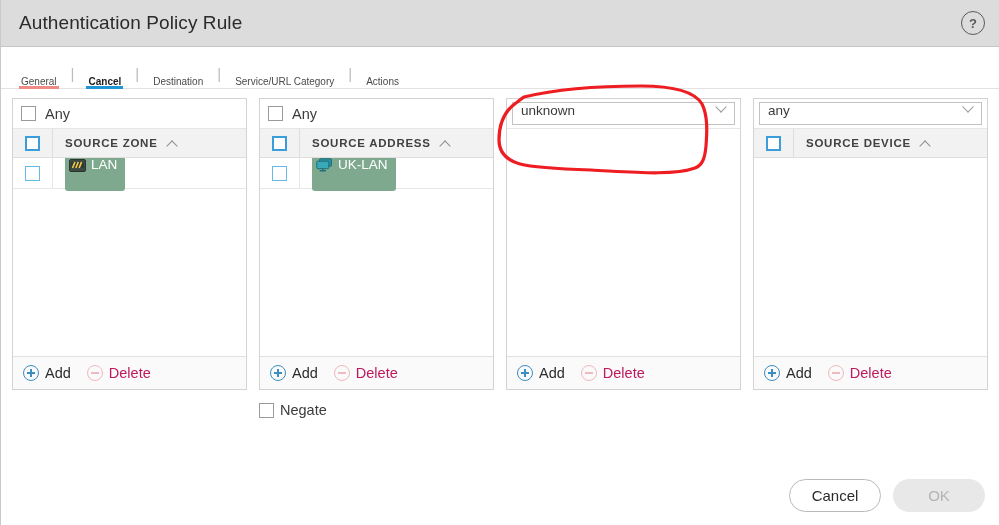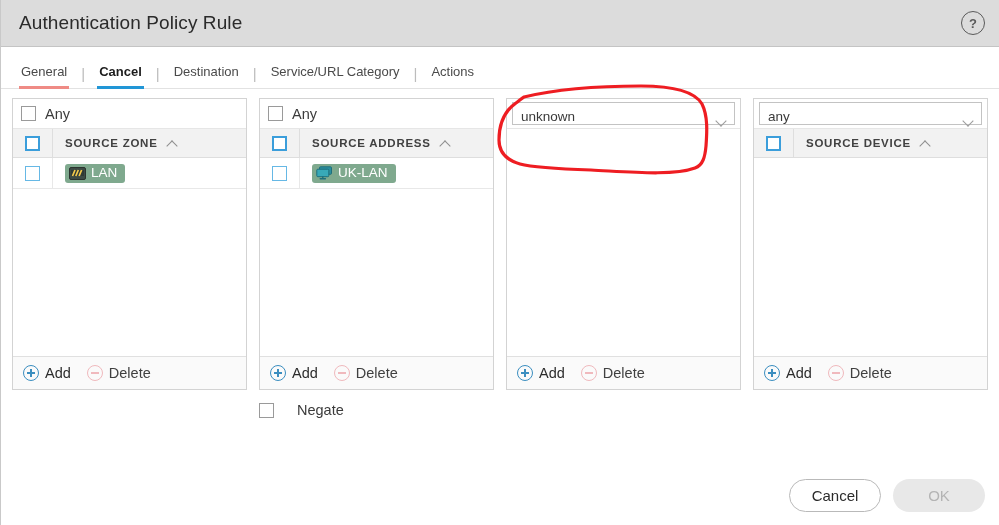--- a/index.html
+++ b/index.html
@@ -58,23 +58,23 @@
   
   .tabs {
     height: 42px;
     display: flex;
     align-items: flex-end;
     padding-left: 18px;
     border-bottom: 1px solid #e2e2e2;
     box-sizing: border-box;
   }
   .tab {
-    font-size: 13px;
+    font-size: 10px;
     color: #4a4a4a;
-    padding: 0 2px 9px 2px;
+    padding: 0 2px 1px 2px;
     cursor: pointer;
     position: relative;
     white-space: nowrap;
   }
   .tab.active {
     font-weight: bold;
     color: #1c1c1c;
   }
   .tab .underline {
     position: absolute;
@@ -137,21 +137,21 @@
     color: #3b3b3b;
     margin-left: 9px;
   }
 
   .select {
     width: 100%;
     height: 23px;
     border: 1px solid #c3c3c3;
     background: #fff;
     display: flex;
-    align-items: flex-end;
+    align-items: flex-start;
     justify-content: space-between;
     padding: 0 7px 0 8px;
     box-sizing: border-box;
     font-size: 13.5px;
     color: #3a3a3a;
     cursor: pointer;
   }
   .chev-down {
     width: 11px; height: 7px;
     position: relative;
@@ -232,21 +232,21 @@
     box-sizing: border-box;
   }
   .badge {
     margin-left: 12px;
     height: 19px;
     background: #7fa98e;
     border-radius: 3px;
     display: inline-flex;
     align-items: center;
     gap: 5px;
-    padding: 0 8px 0 4px;
+    padding: 0 8px 16px 4px;
     color: #ffffff;
     font-size: 13.5px;
     line-height: 1;
   }
   .badge svg { display: block; }
 
   
   .panel-foot {
     height: 33px;
     background: #fafafa;
@@ -258,21 +258,21 @@
     box-sizing: border-box;
   }
   .act {
     display: flex;
     align-items: center;
     gap: 6px;
     font-size: 14.5px;
     cursor: pointer;
   }
   .act.add { color: #2c2c2c; }
-  .act.del { color: #404040; cursor: default; }
+  .act.del { color: #be185d; cursor: default; }
   .circ {
     width: 16px; height: 16px;
     border-radius: 50%;
     position: relative;
     flex: none;
     box-sizing: border-box;
   }
   .circ.plus { border: 1.4px solid #3b8ec0; }
   .circ.plus::before, .circ.plus::after {
     content: "";
@@ -286,21 +286,21 @@
     content: "";
     position: absolute;
     left: 3px; top: 6.4px; width: 8px; height: 1.4px;
     background: #f0b9bd;
   }
 
   
   .negate-row {
     display: flex;
     align-items: center;
-    gap: 23px;
+    gap: 6px;
     margin: 12px 0 0 258px;
   }
   .negate-label {
     font-size: 14.5px;
     color: #3b3b3b;
   }
 
   
   .footer {
     position: absolute;

